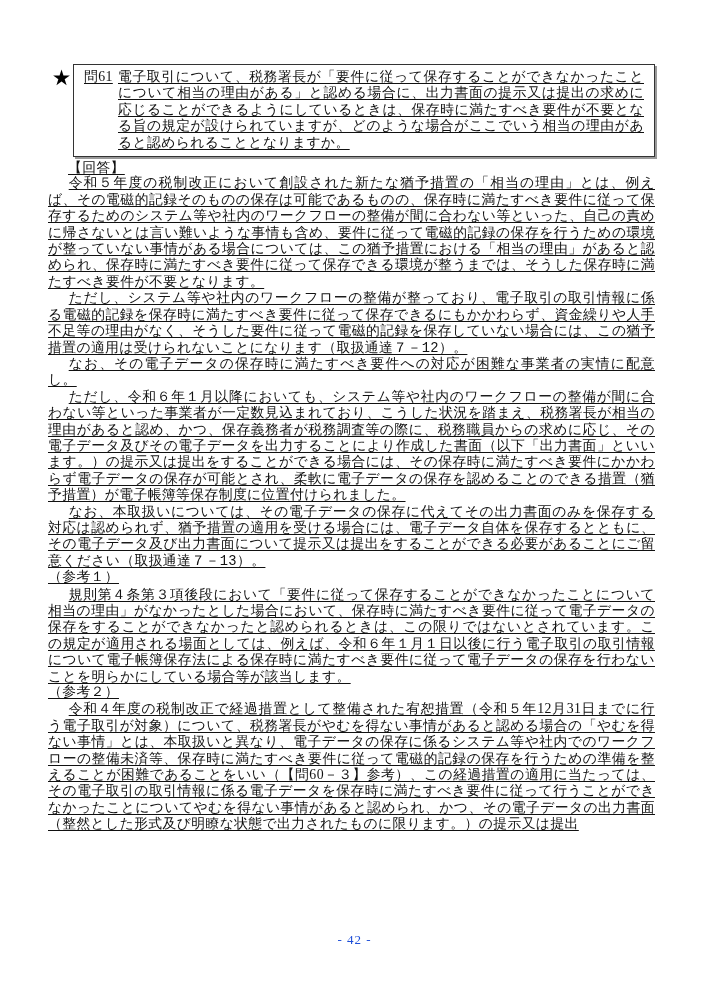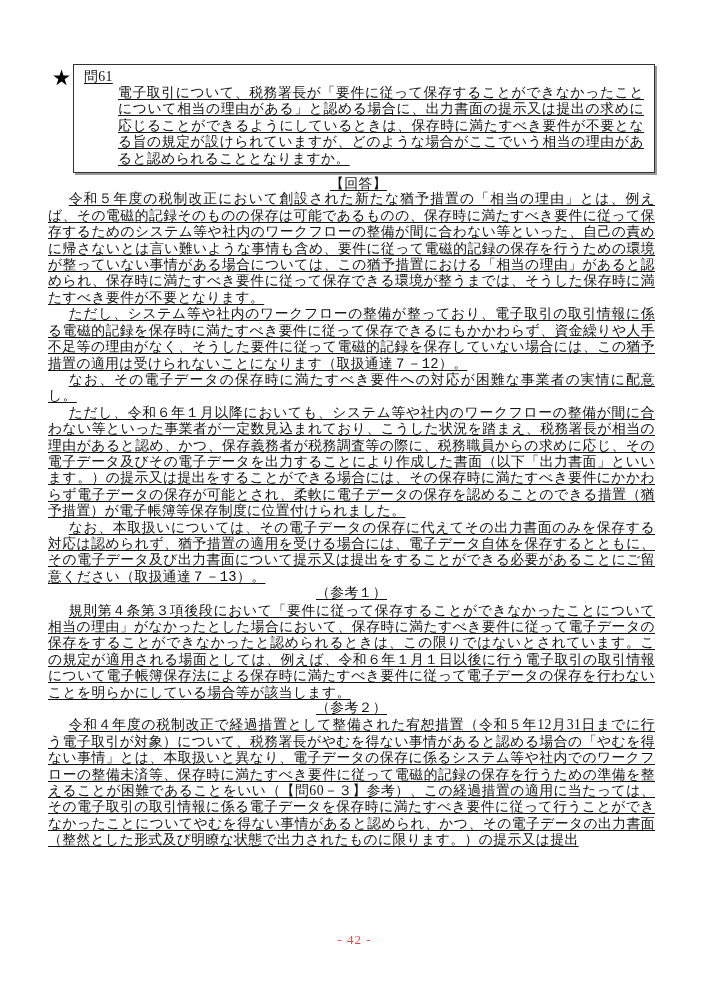--- a/index.html
+++ b/index.html
@@ -25,21 +25,20 @@
     font-size: 13.8px;
     line-height: 16.4px;
     letter-spacing: 0.4px;
   }
   .ul {
     text-decoration: underline;
     text-decoration-thickness: 1px;
     text-underline-offset: 2px;
     text-decoration-skip-ink: none;
     text-decoration-color: #111111;
-    text-align: center;
   }
   .star {
     position: absolute;
     left: 4px;
     top: 4px;
     font-size: 19px;
     line-height: 19px;
     color: #000;
   }
   .question-wrap {
@@ -58,24 +57,23 @@
   .q-label {
     position: absolute;
     left: 10px;
     top: 4px;
     white-space: nowrap;
   }
   .q-text {
     margin-left: 34px;
     text-align: justify;
     text-justify: inter-ideograph;
-    margin-top: 16px;
   }
   .sec-heading {
-    margin-left: 14px;
+    margin-left: 20px;
   }
   .para {
     text-indent: 1.5em;
     text-align: justify;
     text-justify: inter-ideograph;
     font-family: Liberation Mono, monospace;
   }
   .ref-label {
     text-indent: 0;
     font-family: Liberation Mono, monospace;
@@ -87,21 +85,21 @@
     text-decoration: underline;
   }
   .footer {
     position: absolute;
     left: 8px;
     right: 0;
     top: 932px;
     text-align: center;
     font-size: 13px;
     letter-spacing: 1px;
-    color: #ef4444;
+    color: #1d4ed8;
   }
 </style>
 </head>
 <body>
 
 <div class="page">
   <div class="content">
 
     <div class="question-wrap">
       <span class="star">★</span>

